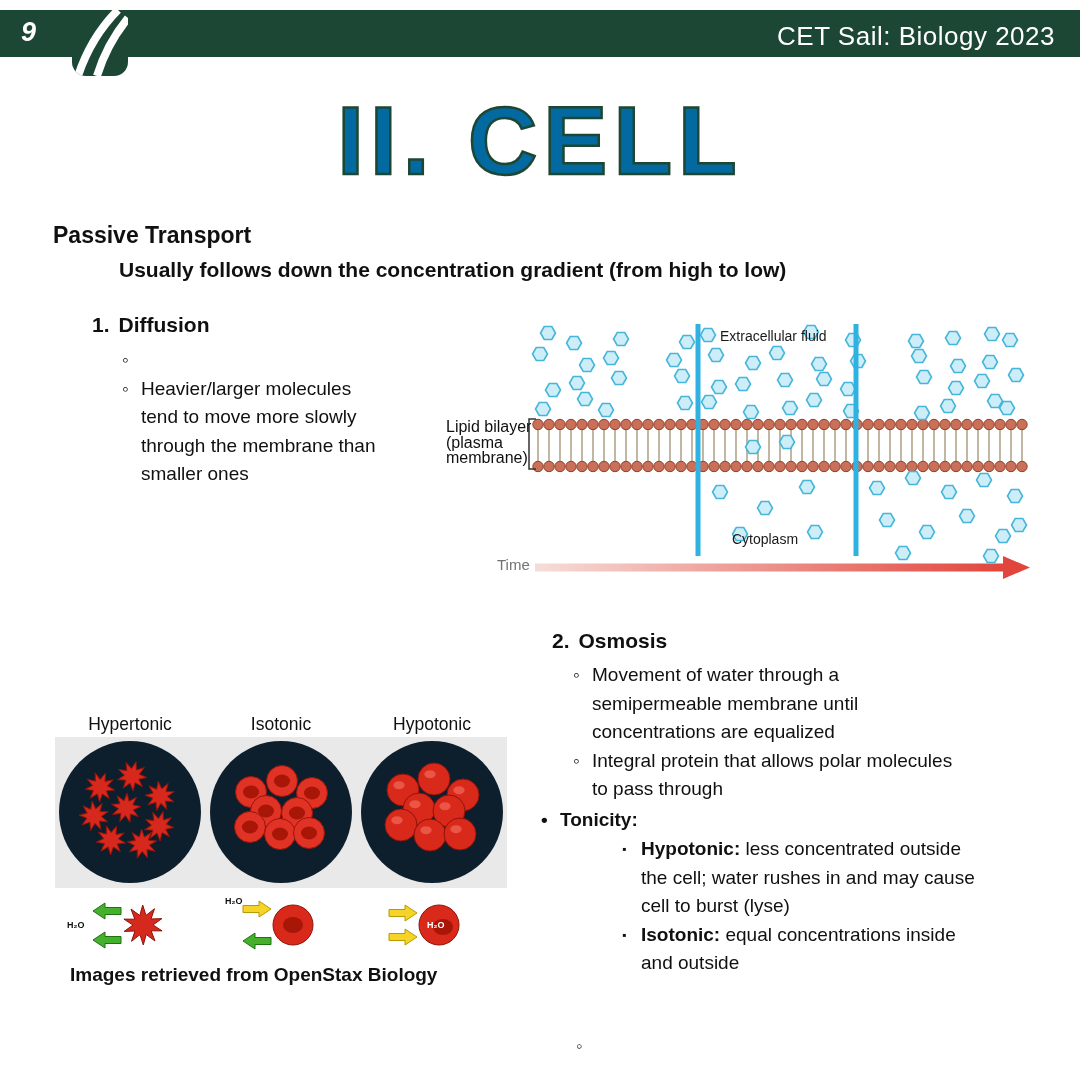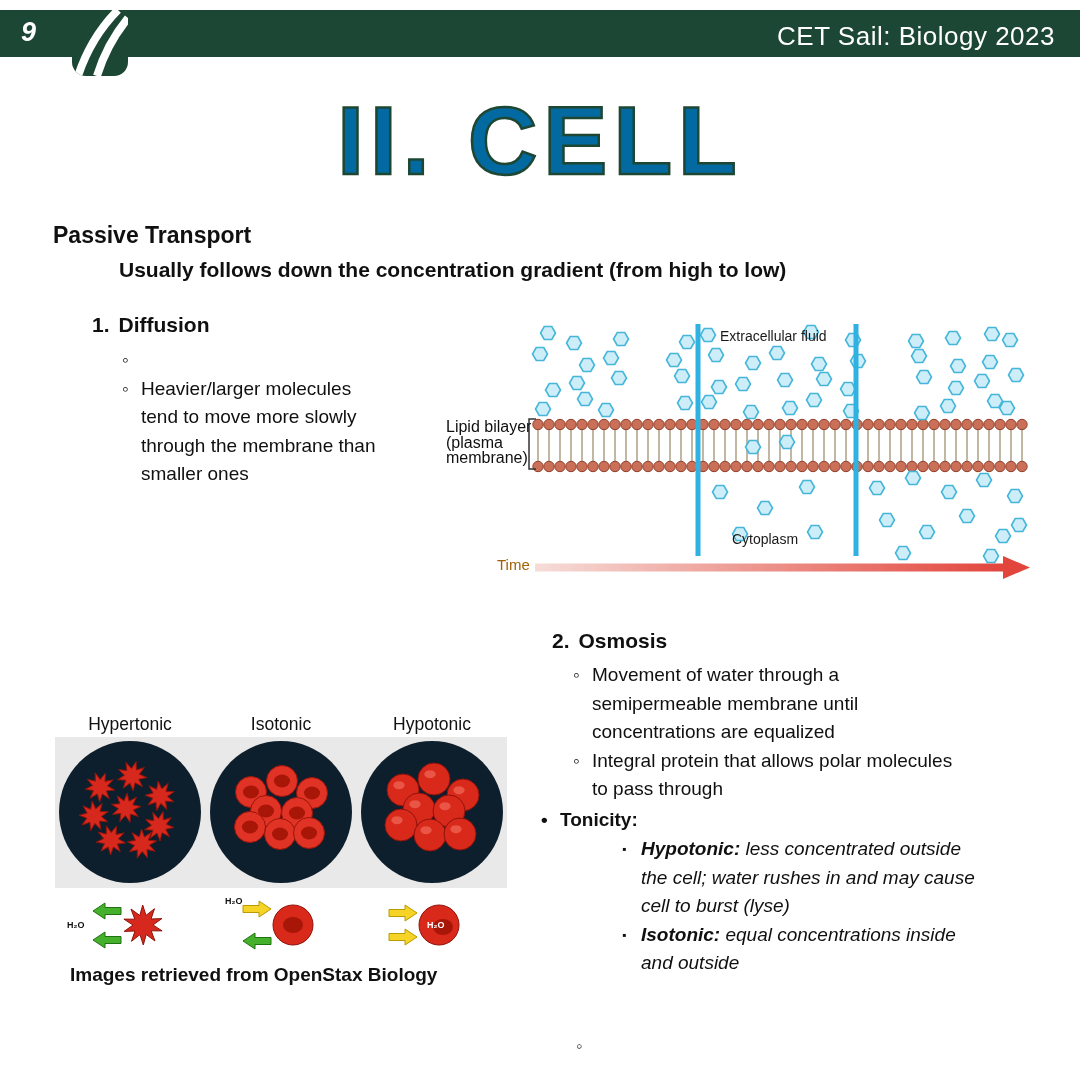--- a/index.html
+++ b/index.html
@@ -38,21 +38,21 @@
   .btext b { font-weight:700; }
 
   .tonicity-row { font-size:19px; font-weight:700; }
   .empty-bullet { font-size:18px; color:#333; }
 
   
   .figlabel { font-size:14px; color:#1a1a1a; }
   .lipid-label { left:446px; top:419px; width:88px; font-size:16px; line-height:15.5px; }
   .extracellular-label { left:720px; top:328px; width:158px; text-align:left; }
   .cytoplasm-label { left:702px; top:531px; width:126px; text-align:center; }
-  .time-label { left:497px; top:556px; font-size:15px; color:#a16207; }
+  .time-label { left:497px; top:556px; font-size:15px; color:#737373; }
 
   .cell-label { top:714px; width:140px; text-align:center; font-size:17.5px; color:#111; }
 
   .caption { left:70px; top:964px; font-size:19px; font-weight:700; }
 
   .h2o { font-family:"Liberation Sans", sans-serif; font-size:9px; font-weight:700; fill:#111; }
   .h2o-light { fill:#ffffff; }
 </style>
 </head>
 <body>
@@ -331,21 +331,21 @@
       <span class="btext">Integral protein that allows polar molecules
 to pass through</span>
     </div>
   </div>
   <div class="abs blist tonicity-row" style="left:541px;top:806px;">
     <div class="bitem">
       <span class="bmark dot"></span>
       <span class="btext">Tonicity:</span>
     </div>
   </div>
-  <div class="abs blist" style="left:622px;top:835px;width:440px;font-style:italic;">
+  <div class="abs blist" style="left:622px;top:835px;width:440px;">
     <div class="bitem">
       <span class="bmark sq"></span>
       <span class="btext"><b>Hypotonic:</b><span> less concentrated outside
 the cell; water rushes in and may cause
 cell to burst (lyse)</span></span>
     </div>
     <div class="bitem">
       <span class="bmark sq"></span>
       <span class="btext"><b>Isotonic:</b><span> equal concentrations inside
 and outside</span></span>

